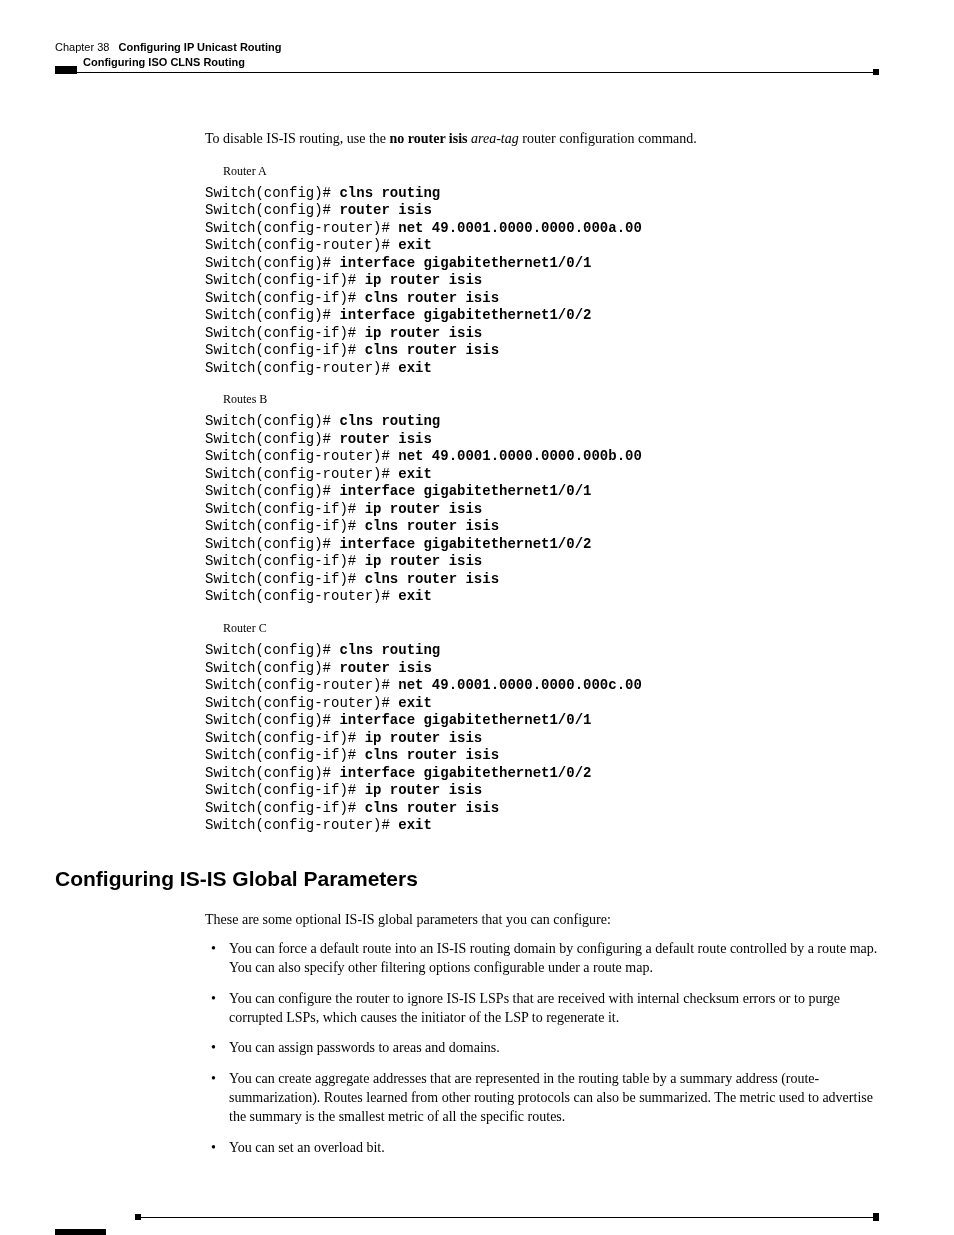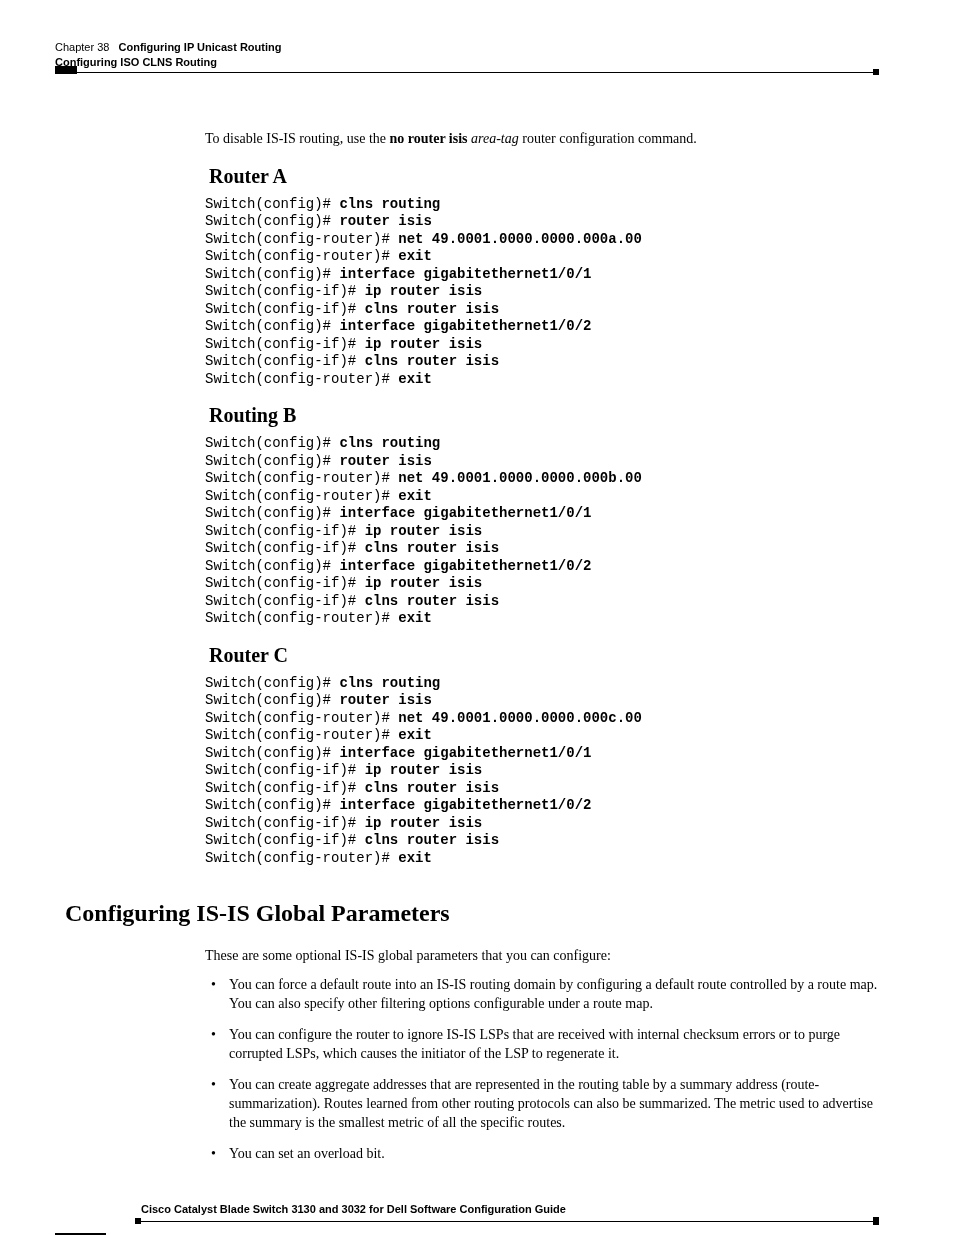--- a/index.html
+++ b/index.html
@@ -41,37 +41,37 @@
     right: 0; top: -1px;
     width: 6px; height: 6px;
     background: #000;
   }
   .body-area { margin-left: 150px; }
   p.para { margin: 18px 0 10px 0; }
   .bold { font-weight: bold; }
   .italic { font-style: italic; }
   h4.router-h {
     font-family: "Times New Roman", Times, serif;
-    font-weight: bold;
-    font-size: 20px;
-    margin: 14px 0 6px 4px;
+    font-weight: normal;
+    font-size: 12px;
+    margin: 14px 0 6px 18px;
   }
   pre.code {
     font-family: "Courier New", Courier, monospace;
     font-size: 14px;
     line-height: 1.25;
     white-space: pre;
     margin: 0 0 8px 0;
   }
   pre.code b { font-weight: bold; }
   h2.section {
-    font-family: Liberation Serif, serif;
-    font-weight: bold;
-    font-size: 24px;
-    margin: 30px 0 12px 10px;
+    font-family: Liberation Sans, sans-serif;
+    font-weight: bold;
+    font-size: 21px;
+    margin: 30px 0 12px 0;
   }
   .section-wrap { margin-left: 0; }
   ul.bullets {
     list-style: none;
     padding: 0;
     margin: 10px 0 0 0;
   }
   ul.bullets li {
     position: relative;
     padding-left: 24px;
@@ -141,21 +141,21 @@
 </style>
 </head>
 <body>
 
 <div class="header">
   <div class="header-right">
     <span class="chapter">Chapter 38</span>
     <span>Configuring IP Unicast Routing</span>
   </div>
 </div>
-<div style="font-family: Arial, Helvetica, sans-serif; font-size:11px; font-weight:bold; margin-top:-2px;">Configuring ISO CLNS Routing</div>
+<div style="font-family: Arial, Helvetica, sans-serif; font-size:11px; font-weight:bold; margin-left:28px; margin-top:-2px;">Configuring ISO CLNS Routing</div>
 <div class="header-rule-wrap">
   <div class="header-block-left"></div>
   <div class="header-rule"></div>
   <div class="header-block-right"></div>
 </div>
 
 <div class="body-area">
 
   <p class="para">
     <span>To disable IS-IS routing, use the </span><span class="bold">no router isis</span><span class="italic"> area-tag</span><span> router configuration command.</span>
@@ -168,21 +168,21 @@
 <span>Switch(config-router)# </span><b>net 49.0001.0000.0000.000a.00</b>
 <span>Switch(config-router)# </span><b>exit</b>
 <span>Switch(config)# </span><b>interface gigabitethernet1/0/1</b>
 <span>Switch(config-if)# </span><b>ip router isis</b>
 <span>Switch(config-if)# </span><b>clns router isis</b>
 <span>Switch(config)# </span><b>interface gigabitethernet1/0/2</b>
 <span>Switch(config-if)# </span><b>ip router isis</b>
 <span>Switch(config-if)# </span><b>clns router isis</b>
 <span>Switch(config-router)# </span><b>exit</b></pre>
 
-  <h4 class="router-h">Routing B</h4>
+  <h4 class="router-h">Routes B</h4>
   <pre class="code" id="code-b"><span>Switch(config)# </span><b>clns routing</b>
 <span>Switch(config)# </span><b>router isis</b>
 <span>Switch(config-router)# </span><b>net 49.0001.0000.0000.000b.00</b>
 <span>Switch(config-router)# </span><b>exit</b>
 <span>Switch(config)# </span><b>interface gigabitethernet1/0/1</b>
 <span>Switch(config-if)# </span><b>ip router isis</b>
 <span>Switch(config-if)# </span><b>clns router isis</b>
 <span>Switch(config)# </span><b>interface gigabitethernet1/0/2</b>
 <span>Switch(config-if)# </span><b>ip router isis</b>
 <span>Switch(config-if)# </span><b>clns router isis</b>
@@ -203,28 +203,28 @@
 
 </div>
 
 <div class="section-wrap">
   <h2 class="section">Configuring IS-IS Global Parameters</h2>
   <div class="body-area">
     <p class="para">These are some optional IS-IS global parameters that you can configure:</p>
     <ul class="bullets" id="bullets">
         <li>You can force a default route into an IS-IS routing domain by configuring a default route controlled by a route map. You can also specify other filtering options configurable under a route map.</li>
         <li>You can configure the router to ignore IS-IS LSPs that are received with internal checksum errors or to purge corrupted LSPs, which causes the initiator of the LSP to regenerate it.</li>
+        <li>You can assign passwords to areas and domains.</li>
         <li>You can create aggregate addresses that are represented in the routing table by a summary address (route-summarization). Routes learned from other routing protocols can also be summarized. The metric used to advertise the summary is the smallest metric of all the specific routes.</li>
         <li>You can set an overload bit.</li>
       </ul>
   </div>
 </div>
 
 <div class="footer">
-  <div class="footer-title">Cisco Catalyst Blade Switch 3130 and 3032 for Dell Software Configuration Guide</div>
   <div class="footer-rule-wrap">
     <div class="footer-block-left"></div>
     <div class="footer-rule"></div>
     <div class="footer-block-right"></div>
   </div>
   <div class="footer-bottom">
     <div class="page-tab">38-70</div>
     <div class="doc-id">OL-13270-03</div>
   </div>
 </div>

